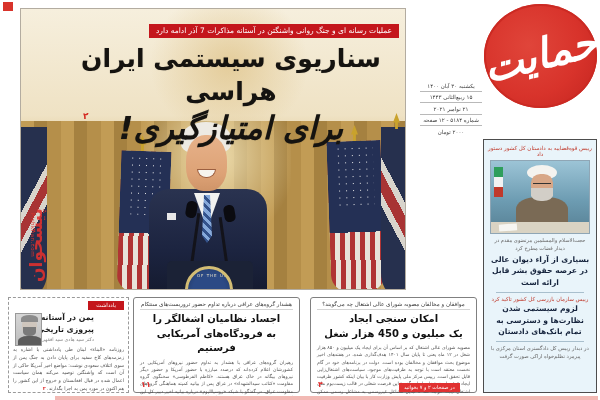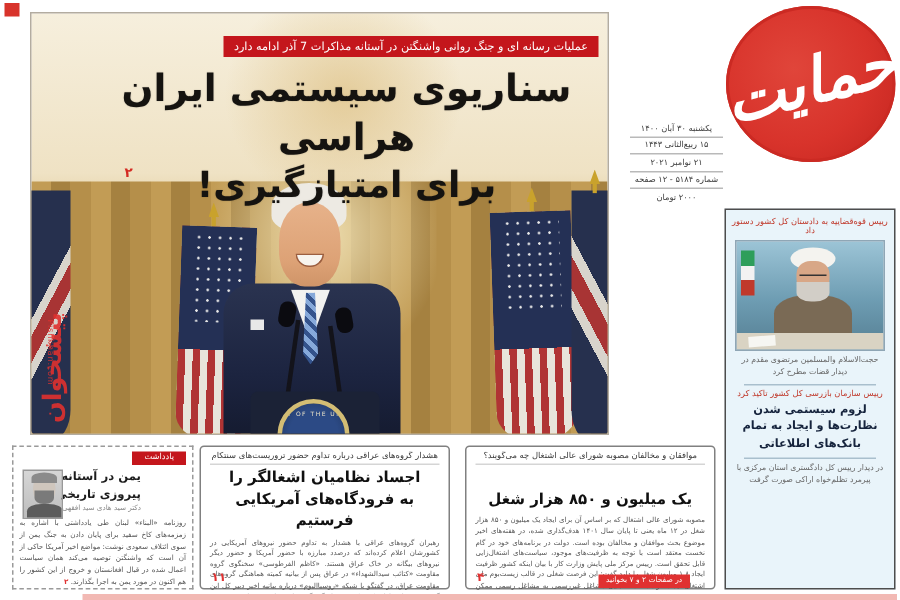--- a/index.html
+++ b/index.html
@@ -10,21 +10,21 @@
   
   .lead-block { position:absolute; left:20px; top:8px; width:386px; height:282px;
     border:1px solid #b3aca0; background:linear-gradient(180deg,#f6efdd 0%,#efe2c4 38%,#d9bd85 55%,#bd9a55 75%,#a8833f 100%); overflow:hidden; }
   .chandelier { position:absolute; left:128px; top:-20px; width:160px; height:150px;
     background:radial-gradient(ellipse at center,#dcbd7d 0%,rgba(220,189,125,0) 70%); opacity:.65; }
   .lead-kicker { position:absolute; top:15px; right:6px; background:#c4161c; color:#fff;
     font-size:7.5px; padding:2px 7px 3px; letter-spacing:0; white-space:nowrap; }
   .lead-headline { position:absolute; top:34px; left:40px; right:4px; text-align:center;
     color:#151310; font-weight:800; line-height:1.3; text-shadow:0 0 1px rgba(0,0,0,.25); }
   .lead-headline .l1 { font-size:25px; display:block; }
-  .lead-headline .l2 { font-size:24px; display:block; }
+  .lead-headline .l2 { font-size:32px; display:block;font-style:italic; }
   .lead-pageref { position:absolute; left:62px; top:102px; color:#d42b23; font-weight:bold; font-size:9px; }
 
   .curtain { position:absolute; left:0; top:112px; width:100%; height:170px;
     background:repeating-linear-gradient(90deg,#c29c55 0 13px,#a58140 13px 26px,#b58f4a 26px 40px); }
   .curtain-light { position:absolute; left:120px; top:112px; width:150px; height:120px;
     background:radial-gradient(ellipse at 50% 30%,#ecdcae 0%,rgba(236,220,174,0) 75%); }
 
   .flag { position:absolute; border-radius:0 0 40% 40%/0 0 12% 12%; }
   .flag-uk-l { left:-4px; top:118px; width:30px; height:166px;
     background:linear-gradient(118deg,#26304e 42%,#d8d4cc 42%,#d8d4cc 47%,#a83434 47%,#a83434 55%,#d8d4cc 55%,#d8d4cc 60%,#26304e 60%); }
@@ -200,23 +200,24 @@
       <div class="jp-robe"></div>
       <div class="jp-turban"></div>
       <div class="jp-face"></div>
       <div class="jp-glasses"></div>
       <div class="jp-beard"></div>
       <div class="jp-desk"></div>
       <div class="jp-paper"></div>
     </div>
 
     <div class="kickg">حجت‌الاسلام والمسلمین مرتضوی مقدم در دیدار قضات مطرح کرد</div>
+    <div class="ttl">بسیاری از آراء دیوان عالی در عرصه حقوق بشر قابل ارائه است</div>
     <hr>
     <div class="kick2">رییس سازمان بازرسی کل کشور تاکید کرد</div>
-    <div class="ttl">لزوم سیستمی شدن نظارت‌ها و ایجاد به تمام بانک‌های اطلاعاتی</div>
+    <div class="ttl">لزوم سیستمی شدن نظارت‌ها و دسترسی به تمام بانک‌های دادستان</div>
     <hr>
     <div class="kickg">در دیدار رییس کل دادگستری استان مرکزی با پیرمرد تظلم‌خواه اراکی صورت گرفت</div>
 
   </div>
 
   <div class="note">
     <div class="tab">یادداشت</div>
     <div class="photo">
       <div class="np-body"></div>
       <div class="np-head"></div>
@@ -234,22 +235,22 @@
       <span>اجساد نظامیان اشغالگر را</span><br>
       <span>به فرودگاه‌های آمریکایی فرستیم</span>
     </div>
     <div class="body">رهبران گروه‌های عراقی با هشدار به تداوم حضور نیروهای آمریکایی در کشورشان اعلام کرده‌اند که درصدد مبارزه با حضور آمریکا و حضور دیگر نیروهای بیگانه در خاک عراق هستند. «کاظم الفرطوسی» سخنگوی گروه مقاومت «کتائب سیدالشهداء» در عراق پس از بیانیه کمیته هماهنگی گروه‌های مقاومت عراق، در گفتگو با شبکه «روسیاالیوم» درباره بیانیه اخیر دبیر کل این گروه توضیحاتی ارائه کرد. کمیته هماهنگی گروه‌های مقاومت عراق روز جمعه اعلام کرد که هیچ نشانه‌ای مبنی بر خروج نیروهای آمریکایی از خاک عراق مشاهده نکرده و تنها ناتمام زمان مشخص شده است...</div>
     <div class="pnum pref">۱۱</div>
   </div>
 
   <div class="art art-jobs">
     <div class="kick">موافقان و مخالفان مصوبه شورای عالی اشتغال چه می‌گویند؟</div>
     <div class="ttl">
-      <br>
-      <span>یک میلیون و ۸۵۰ هزار شغل</span>
+      <span>امکان سنجی ایجاد</span><br>
+      <span>یک میلیون و 450 هزار شغل</span>
     </div>
     <div class="body">مصوبه شورای عالی اشتغال که بر اساس آن برای ایجاد یک میلیون و ۸۵۰ هزار شغل در ۱۲ ماه یعنی تا پایان سال ۱۴۰۱ هدف‌گذاری شده، در هفته‌های اخیر موضوع بحث موافقان و مخالفان بوده است. دولت در برنامه‌های خود در گام نخست معتقد است با توجه به ظرفیت‌های موجود، سیاست‌های اشتغال‌زایی قابل تحقق است. رییس مرکز ملی پایش وزارت کار با بیان اینکه کشور ظرفیت ایجاد ۱.۸ میلیون شغل را دارد گفت: این فرصت شغلی در قالب زیست‌بوم ملی اشتغال ایجاد خواهد شد تا تبدیل مشاغل غیررسمی به مشاغل رسمی ممکن شود...</div>
     <div class="pnum pref">۴</div>
     <div class="badge">در صفحات ۲ و ۷ بخوانید</div>
   </div>
 
   <div class="bottom-strip"></div>
 </div>
 
 </body></html>

